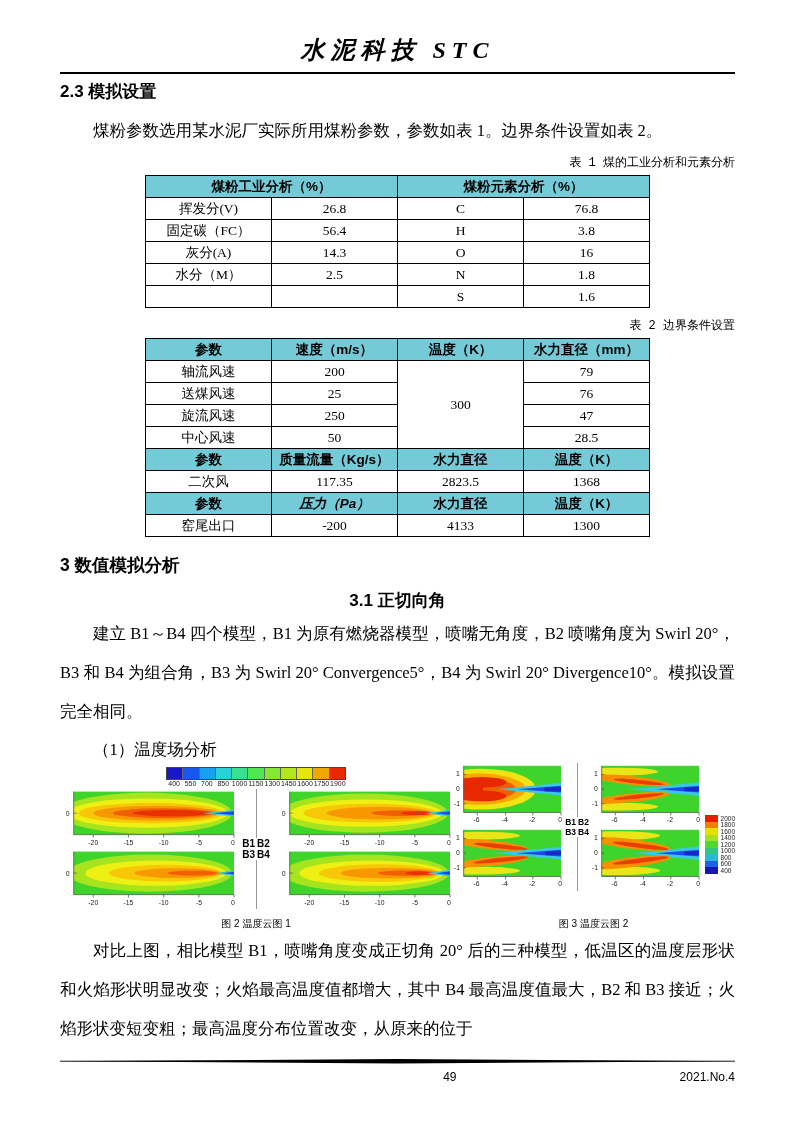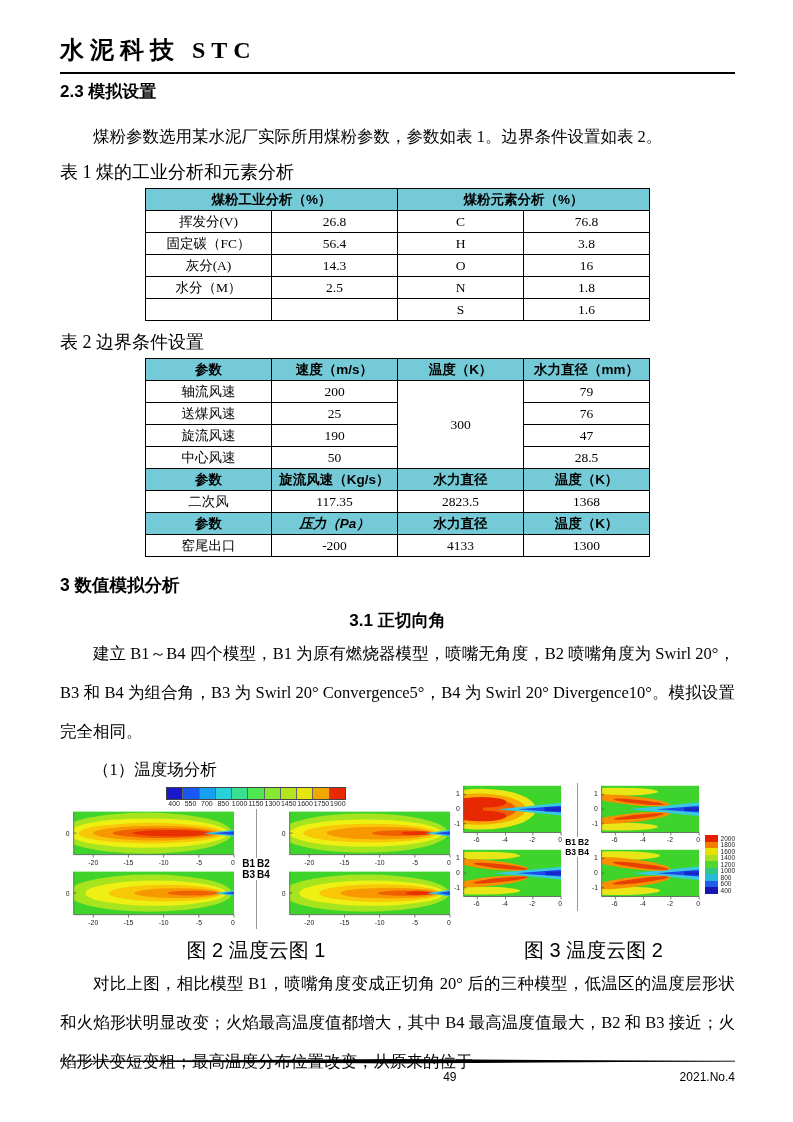--- a/index.html
+++ b/index.html
@@ -3,30 +3,30 @@
 <meta charset="utf-8">
 <style>
   html,body{margin:0;padding:0;background:#888;}
   .page{
     position:relative; width:793px; height:1122px; background:#fff;
     margin:0 auto; overflow:hidden;
     font-family:"Liberation Serif","DejaVu Serif",serif; color:#000;
   }
   .content{position:absolute; left:60px; top:34px; width:675px;}
   .journal-title{
-    text-align:left; font-size:24px; letter-spacing:6px;
-    font-weight:600; padding-bottom:6px;
+    text-align:center; font-size:24px; letter-spacing:6px;
+    font-style:italic; font-weight:600; padding-bottom:6px;
   }
   .header-rule{border-bottom:2.2px solid #000; margin-bottom:4px;}
-  h2.sec{font-family:"Liberation Sans","DejaVu Sans",sans-serif; font-size:17px; margin:6px 0 20px 0;}
+  h2.sec{font-family:"Liberation Sans","DejaVu Sans",sans-serif; font-size:17px; margin:6px 0 14px 0;}
   .para{font-size:16.5px; line-height:28px; text-indent:2em; margin:4px 0;}
   .para.wide{line-height:39px; text-align:justify; margin:0;}
   .tbl-caption{
-    text-align:left; font-family:Liberation Serif, serif;
-    font-size:18px; margin:9px 0 4px 0;
+    text-align:right; font-family:Liberation Mono, monospace;
+    font-size:12px; margin:9px 0 4px 0;
   }
   table.data{
     border-collapse:collapse; margin:0 auto; width:505px; table-layout:fixed;
     font-size:13.5px; text-align:center;padding-left:44px;
   }
   table.data td,table.data th{
     border:1.2px solid #000; padding:1px 2px; height:19px;
     font-weight:normal; overflow:hidden; white-space:nowrap;
   }
   table.data th{font-family:"Liberation Sans","DejaVu Sans",sans-serif; font-weight:bold;}
@@ -52,21 +52,21 @@
   .pgap b{background:#fff; z-index:1; padding:0 1px;}
   .fig3 .pgap{width:26px; font-size:8.5px;}
   svg.f2p{width:176px; height:60px; display:block;}
   svg.f3p{width:112px; height:64px; display:block;}
   .f3grid{display:flex; flex-wrap:wrap; width:252px;}
   .f3row{display:flex; width:100%; align-items:flex-end;}
   .vbar{position:absolute; right:0px; top:52px; display:flex; flex-direction:column;}
   .vrow{display:flex; align-items:center; height:6.5px;}
   .vrow span.cell{width:13px; height:6.5px; display:inline-block;}
   .vrow span.lab{font-size:6.5px; font-family:"Liberation Sans",sans-serif; margin-left:3px; color:#222;}
-  .fig-captions{display:flex; margin-top:8px; font-size:20px;
+  .fig-captions{display:flex; margin-top:8px; font-size:10px;
     font-family:"Liberation Sans","DejaVu Sans",sans-serif;}
   .fig-captions .c2{width:392px; text-align:center;}
   .fig-captions .c3{width:283px; text-align:center;}
   .analysis{margin-top:6px;}
   .footer{position:absolute; left:60px; right:58px; bottom:38px;}
   .footer-texts{display:flex; justify-content:space-between; font-size:12px;
     font-family:"Liberation Sans","DejaVu Sans",sans-serif; margin-top:2px;}
   .footer-texts .spacer{width:80px;}
   .footer-texts .pageno{flex:1; text-align:center; padding-left:80px;}
   .svgtick{font-size:7px; font-family:"Liberation Sans",sans-serif; fill:#222;}
@@ -138,31 +138,31 @@
         <td rowspan="4">300</td>
         <td>79</td>
       </tr>
       <tr>
         <td>送煤风速</td>
         <td>25</td>
         <td>76</td>
       </tr>
       <tr>
         <td>旋流风速</td>
-        <td>190</td>
+        <td>250</td>
         <td>47</td>
       </tr>
       <tr>
         <td>中心风速</td>
         <td>50</td>
         <td>28.5</td>
       </tr>
       <tr>
         <th class="hdr" style="background: rgb(116, 202, 214);">参数</th>
-        <th class="hdr" style="background: rgb(116, 202, 214);">旋流风速（Kg/s）</th>
+        <th class="hdr" style="background: rgb(116, 202, 214);">质量流量（Kg/s）</th>
         <th class="hdr" style="background: rgb(116, 202, 214);">水力直径</th>
         <th class="hdr" style="background: rgb(116, 202, 214);">温度（K）</th>
       </tr>
       <tr>
         <td>二次风</td>
         <td>117.35</td>
         <td>2823.5</td>
         <td>1368</td>
       </tr>
       <tr>

